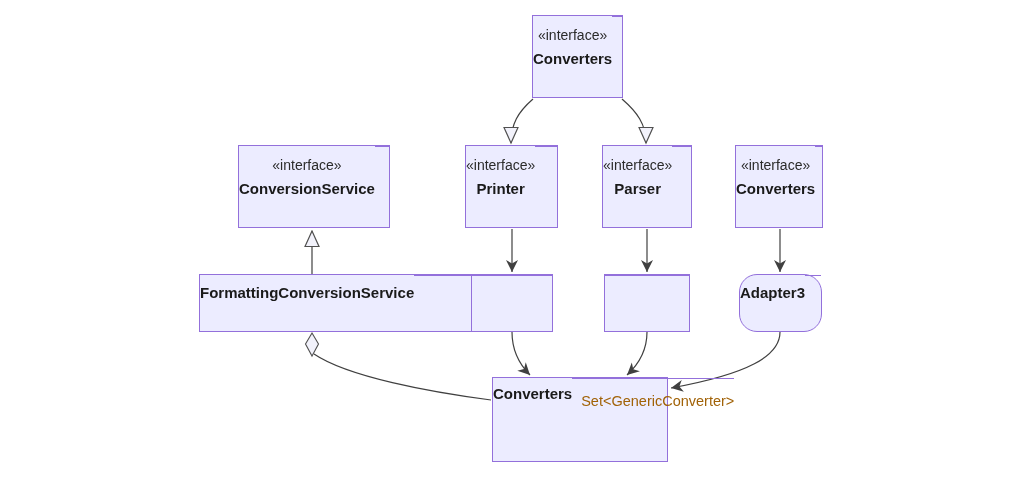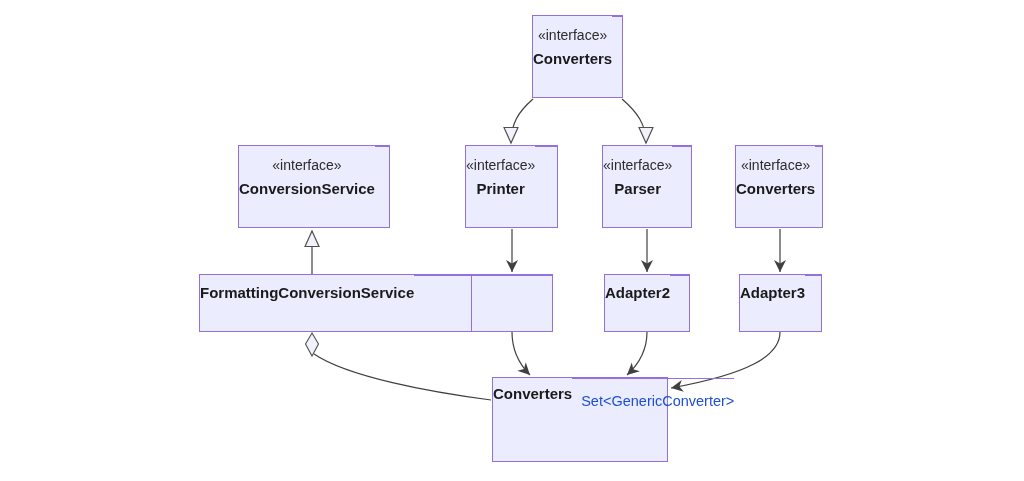--- a/index.html
+++ b/index.html
@@ -14,21 +14,21 @@
     display:flex;
   }
   .uml-title{
     display:flex;flex-direction:column;align-items:center;justify-content:center;
     gap:7px;box-sizing:border-box;
   }
   .stereotype{font-size:14px;color:#2b2b2b;line-height:16px;}
   .cls-name{font-size:15px;font-weight:bold;color:#1a1a1a;line-height:17px;}
   .compartment{box-sizing:border-box;border-top:1px solid #9370DB;}
   .attr-text{
-    font-size:14.5px;color:#1d4ed8;display:flex;align-items:center;
+    font-size:14.5px;color:#a16207;display:flex;align-items:center;
     padding-left:9px;box-sizing:border-box;
   }
 </style>
 </head>
 <body>
 
 <div class="canvas">
 
   <svg class="edges" viewBox="0 0 1024 481">
     <defs>
@@ -107,28 +107,25 @@
     <div class="compartment" style="height:12px;"></div>
     <div class="compartment" style="flex:1;"></div>
   </div>
 
   <div class="uml-class" style="left:471px;top:274px;width:82px;height:58px;">
     <div class="compartment" style="height:12px;"></div>
     <div class="compartment" style="flex:1;"></div>
   </div>
 
   <div class="uml-class" style="left:604px;top:274px;width:86px;height:58px;">
-    <div class="uml-title" style="height:34px;">
-      <span class="cls-name">Adapter2</span>
-    </div>
     <div class="compartment" style="height:12px;"></div>
     <div class="compartment" style="flex:1;"></div>
   </div>
 
-  <div class="uml-class" style="left:739px;top:274px;width:83px;height:58px;">
+  <div class="uml-class" style="left:739px;top:274px;width:83px;height:58px;border-radius:18px;">
     <div class="uml-title" style="height:34px;">
       <span class="cls-name">Adapter3</span>
     </div>
     <div class="compartment" style="height:12px;"></div>
     <div class="compartment" style="flex:1;"></div>
   </div>
 
   <div class="uml-class" style="left:492px;top:377px;width:176px;height:85px;">
     <div class="uml-title" style="height:30px;">
       <span class="cls-name">Converters</span>

